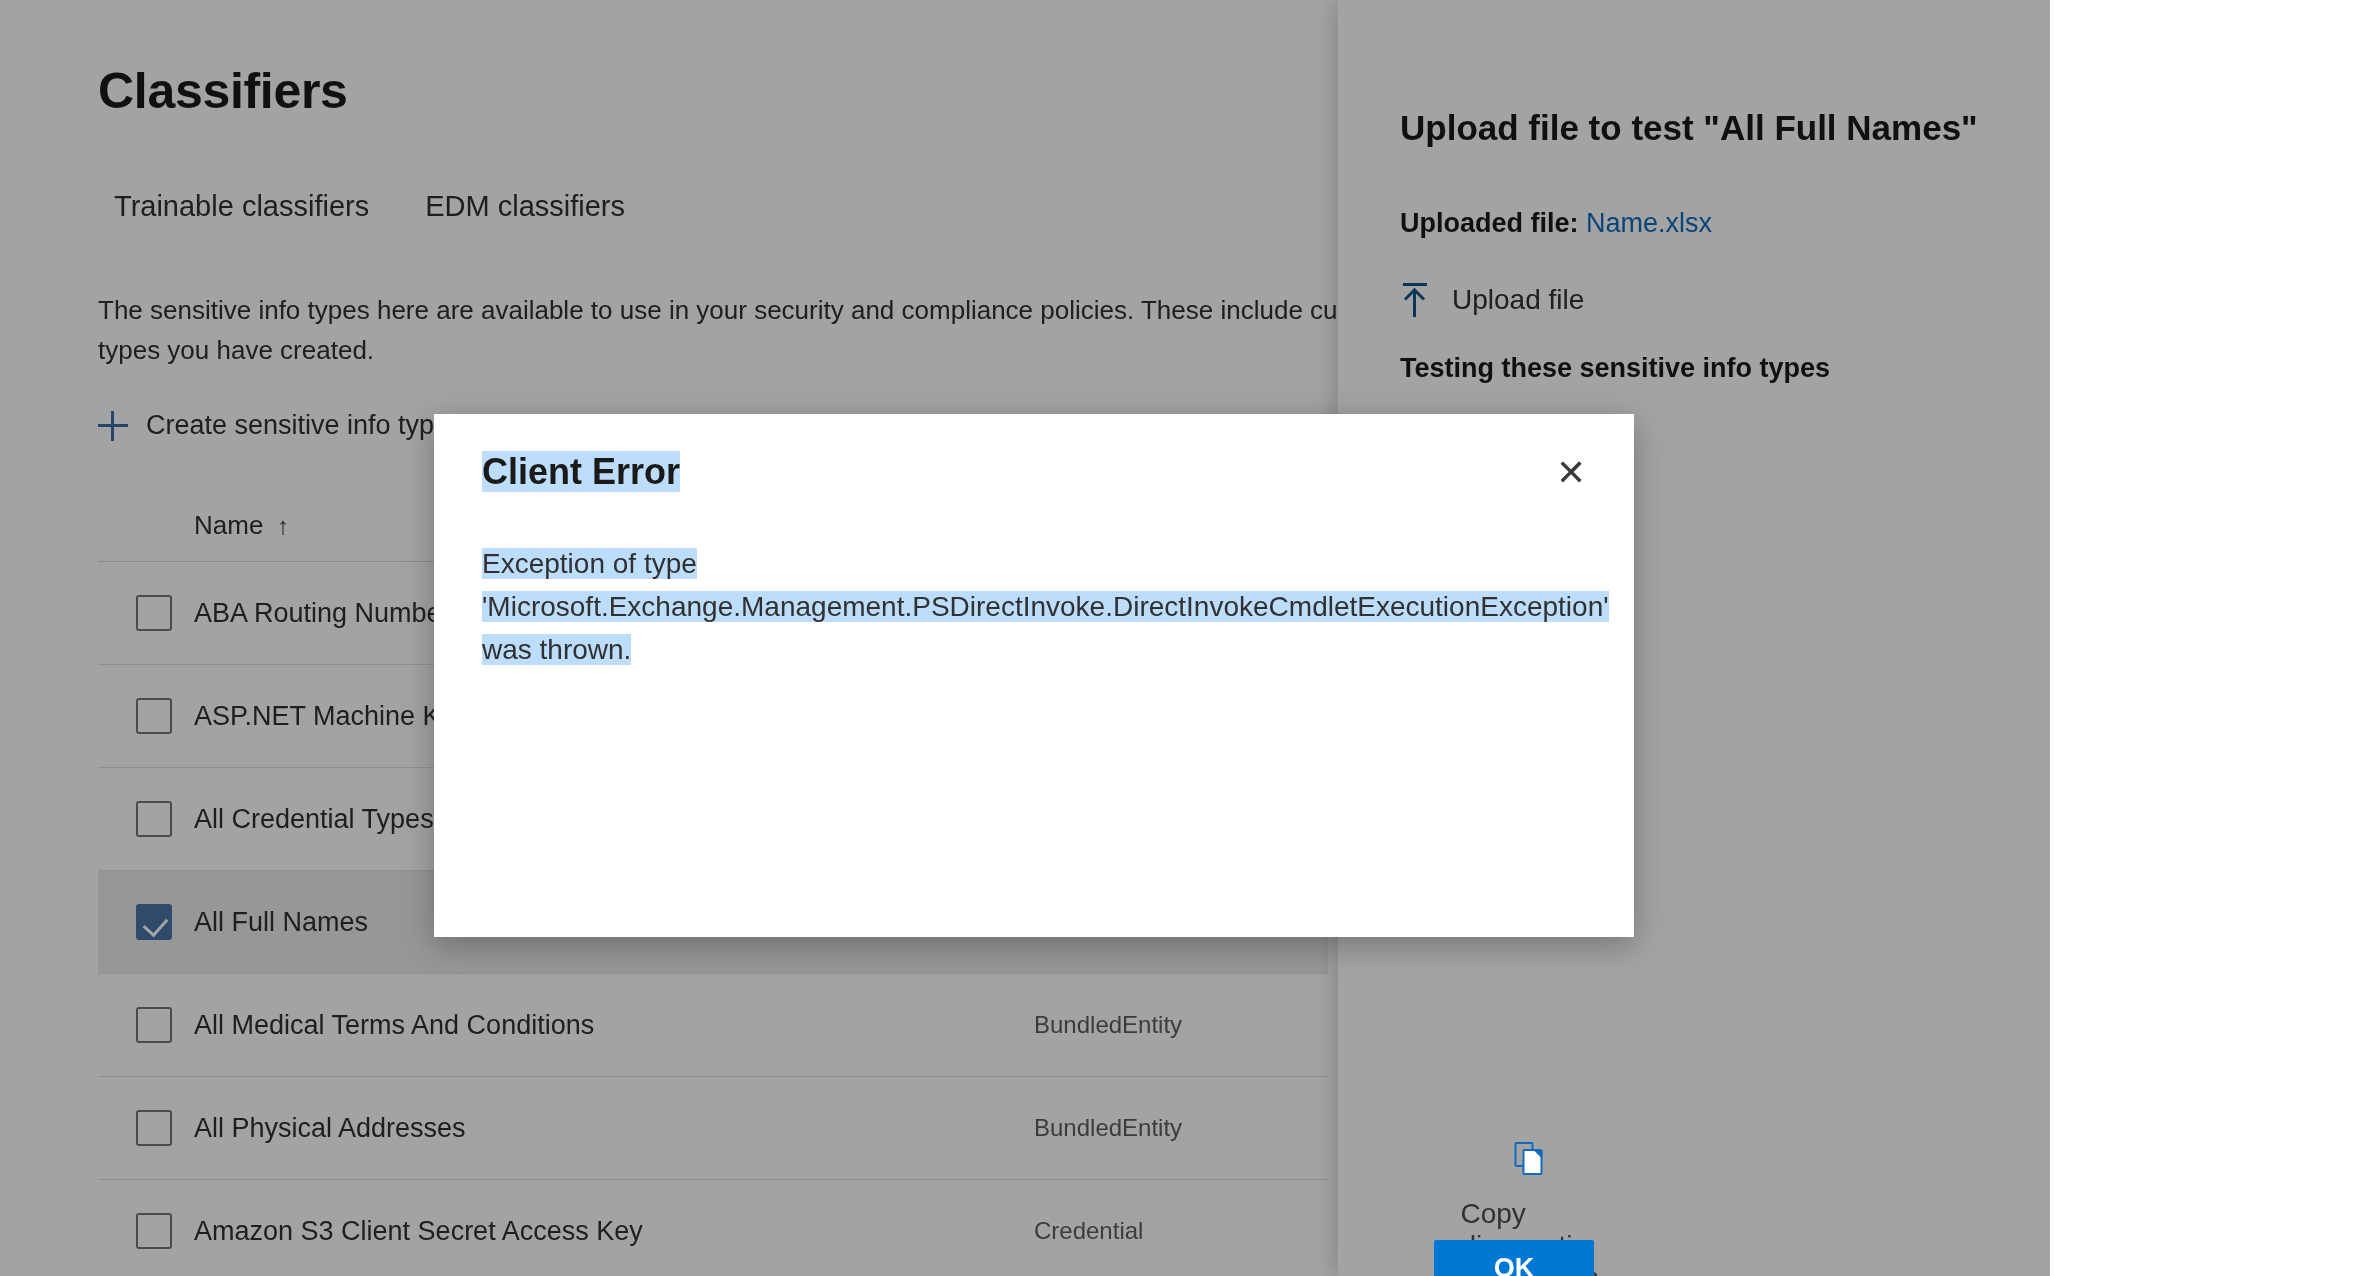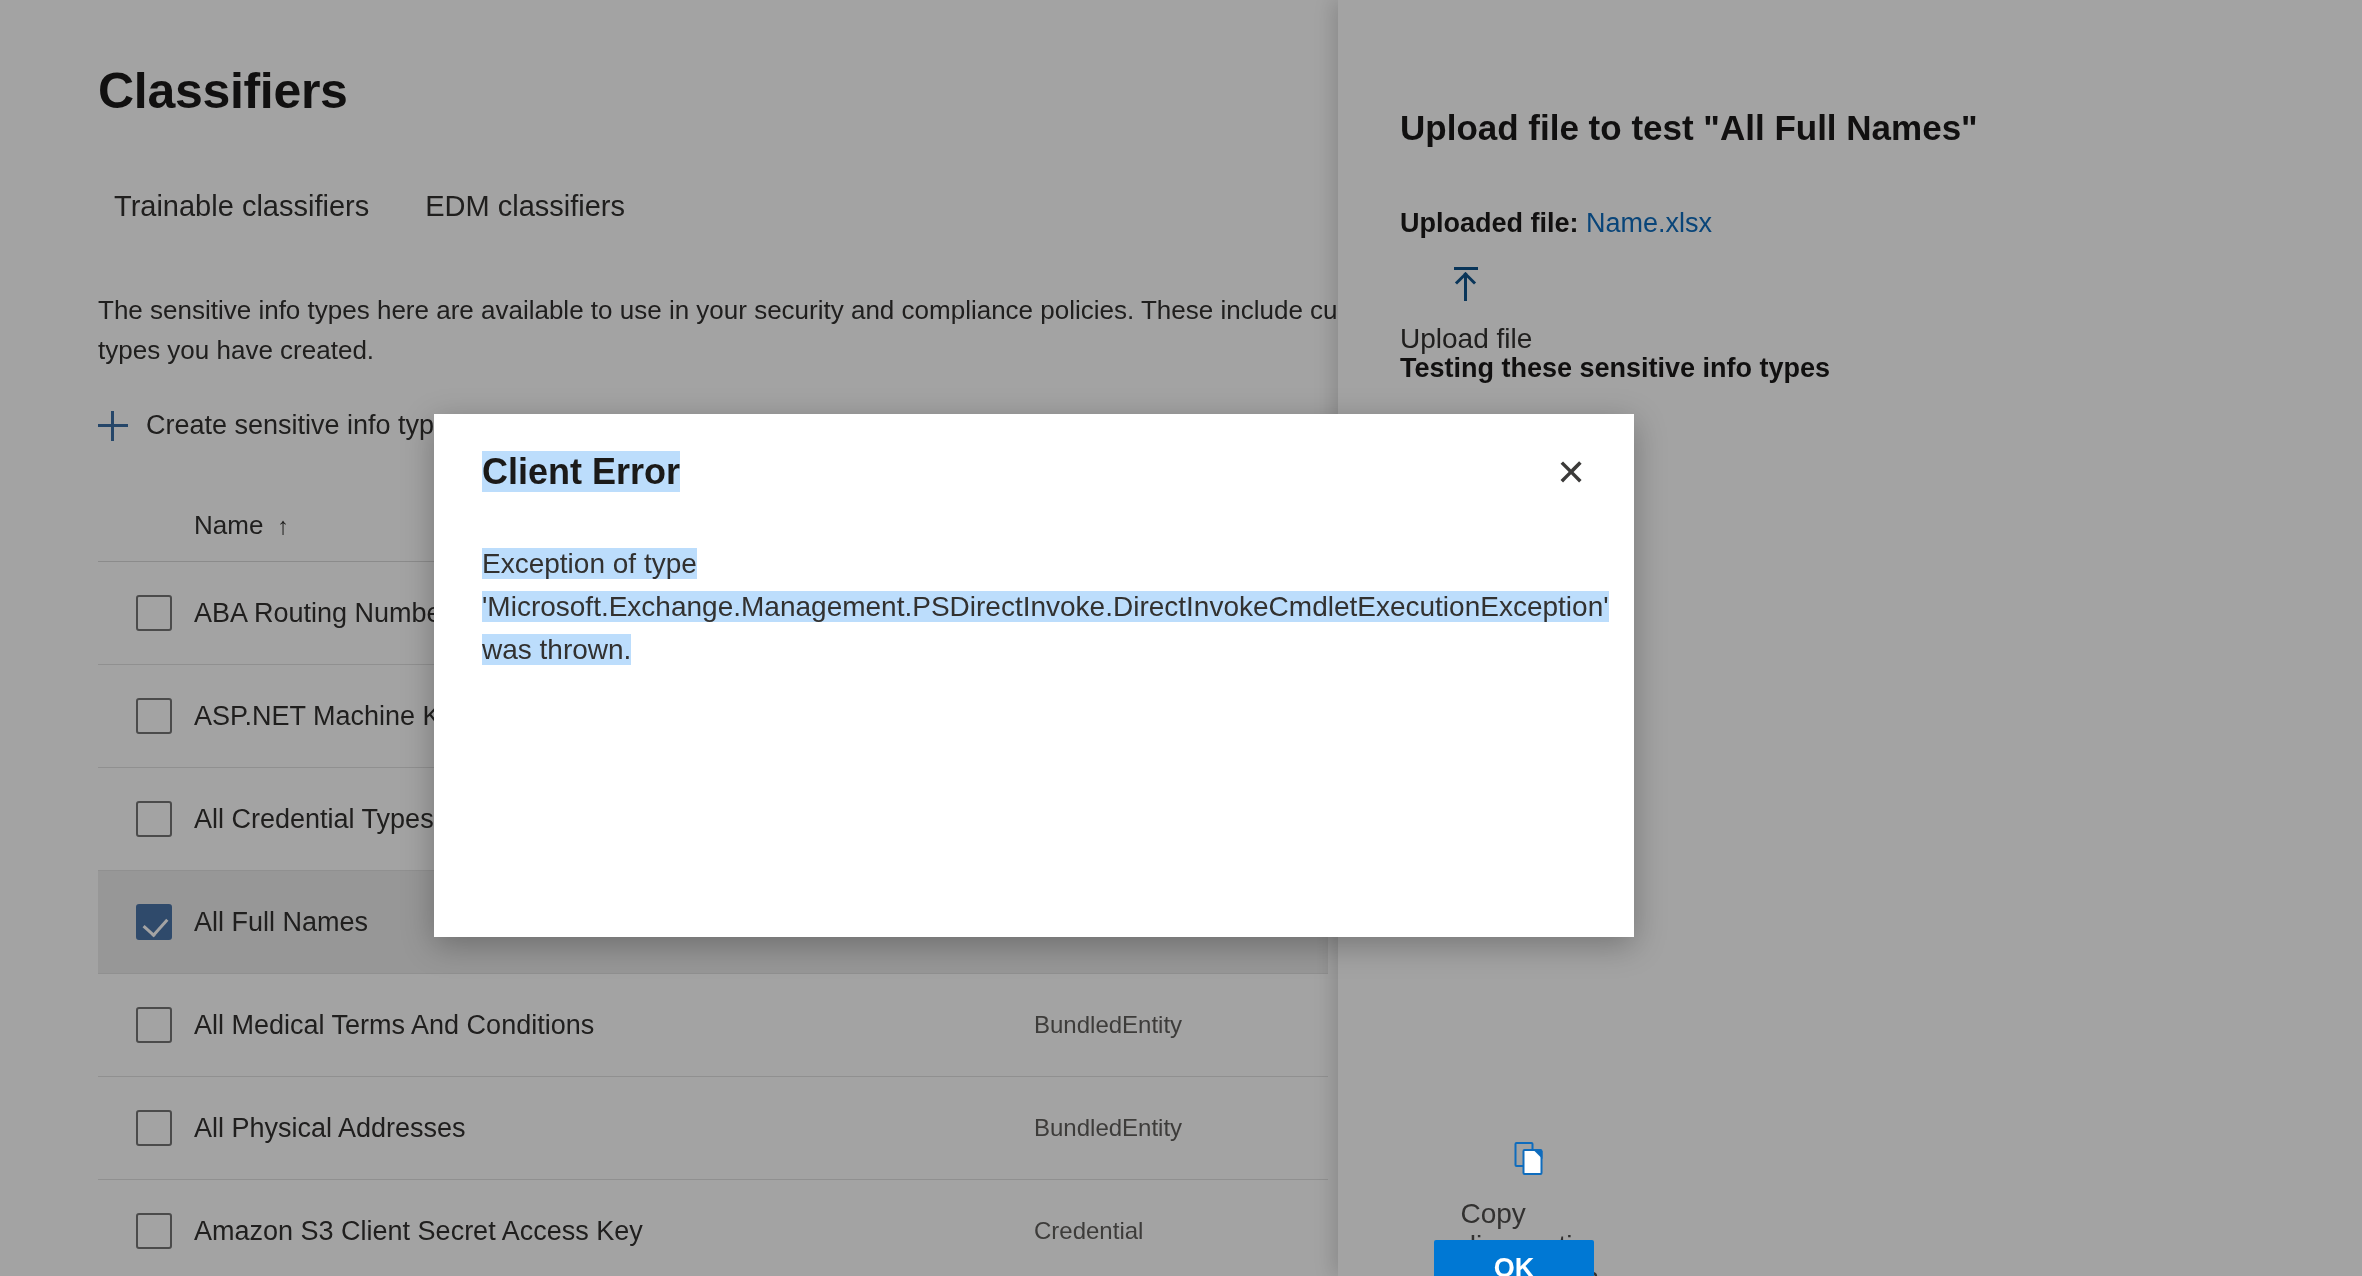--- a/index.html
+++ b/index.html
@@ -7,21 +7,21 @@
   html, body {
     width: 2362px;
     height: 1276px;
     overflow: hidden;
     font-family: "Liberation Sans", sans-serif;
     background: #ffffff;
   }
 
   #root {
     position: relative;
-    width: 2362px;
+    width: 2050px;
     height: 1276px;
     background: #0f172a;
     text-decoration: underline;
   }
 
   
   .page {
     position: absolute;
     inset: 0;
     background: #ffffff;
@@ -201,26 +201,25 @@
     white-space: nowrap;
   }
   .flyout-uploaded .fname {
     color: #0f6cbd;
     font-weight: 400;
     cursor: pointer;
   }
   .upload-row {
     position: absolute;
     left: 62px;
-    top: 267px;
+    top: 283px;
     display: flex;
     align-items: center;
     gap: 22px;
     cursor: pointer;
-    flex-direction: column;
   }
   .upload-icon {
     width: 30px; height: 34px;
     position: relative;
     flex: none;
   }
   .upload-icon .bar {
     position: absolute; left: 3px; right: 3px; top: 0; height: 3px; background: #0f548c;
   }
   .upload-icon .stem {

